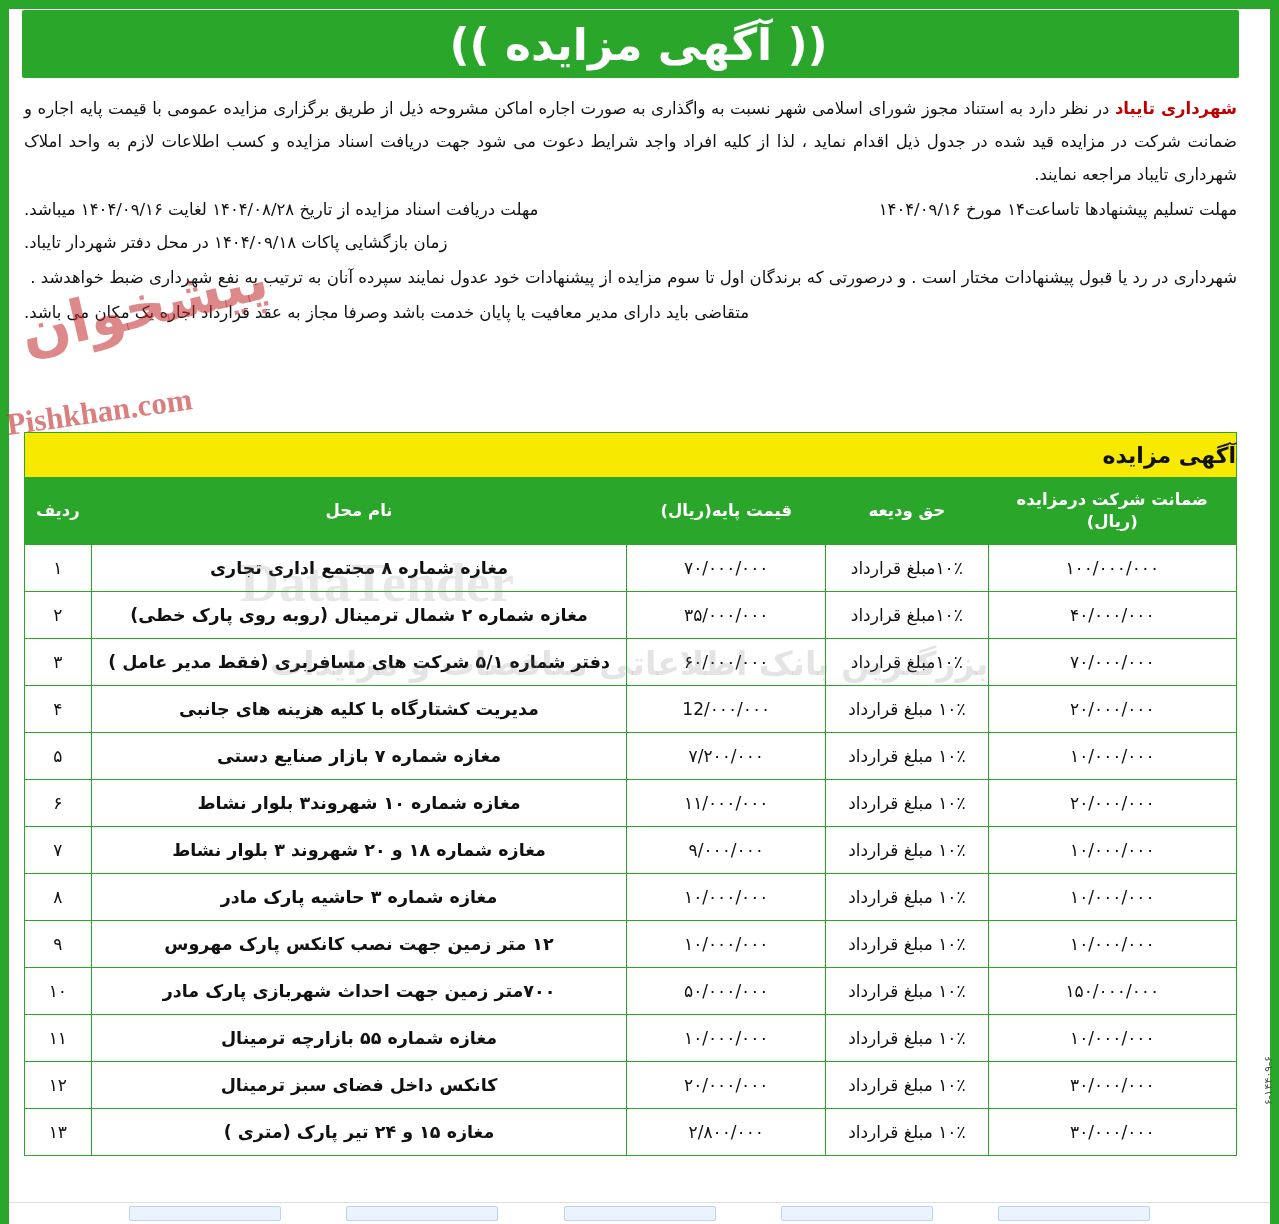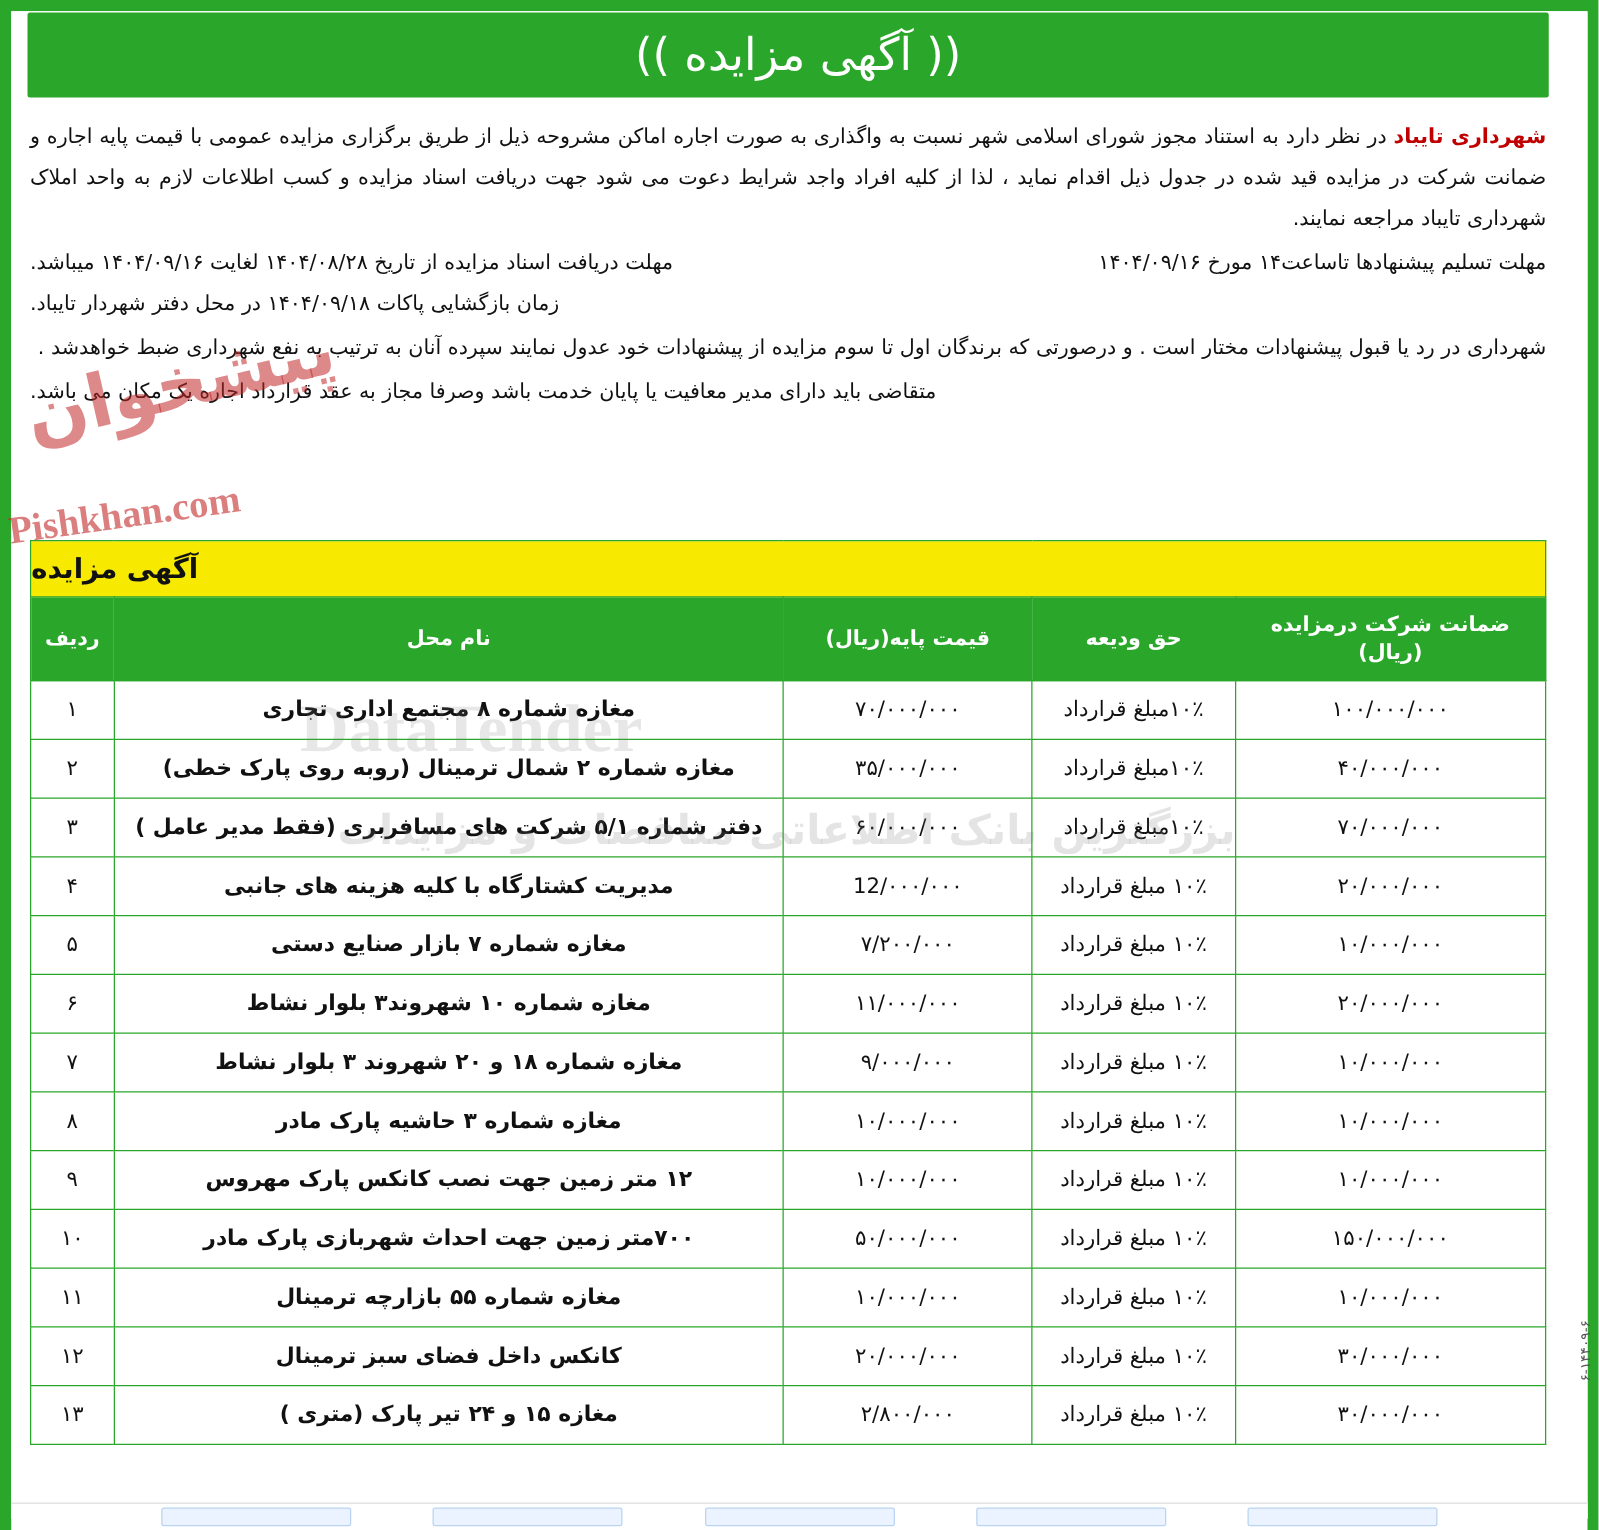--- a/index.html
+++ b/index.html
@@ -46,22 +46,22 @@
     width: 1217px;
     height: 68px;
     background: #2aa72a;
     border-radius: 2px;
     display: flex;
     align-items: center;
     justify-content: center;
   }
   .banner-title {
     color: #ffffff;
-    font-size: 36px;
-    font-weight: normal;
+    font-size: 44px;
+    font-weight: bold;
     letter-spacing: 1px;
     direction: rtl;
     margin-left: 16px;
   }
 
   
   .intro {
     position: absolute;
     left: 24px;
     top: 92px;
@@ -175,21 +175,21 @@
     border-collapse: collapse;
     direction: rtl;
     table-layout: fixed;
   }
   table.auction td, table.auction th {
     border: 1px solid #2aa72a;
     padding: 0;
   }
   .yellow-title td {
     background: #f7ea00;
-    text-align: left;
+    text-align: right;
     height: 44px;
     font-size: 22px;
     font-weight: bold;
     color: #111;
     border: 1px solid #2aa72a;
   }
   .hdr th {
     background: #2aa72a;
     color: #ffffff;
     font-size: 16.5px;

